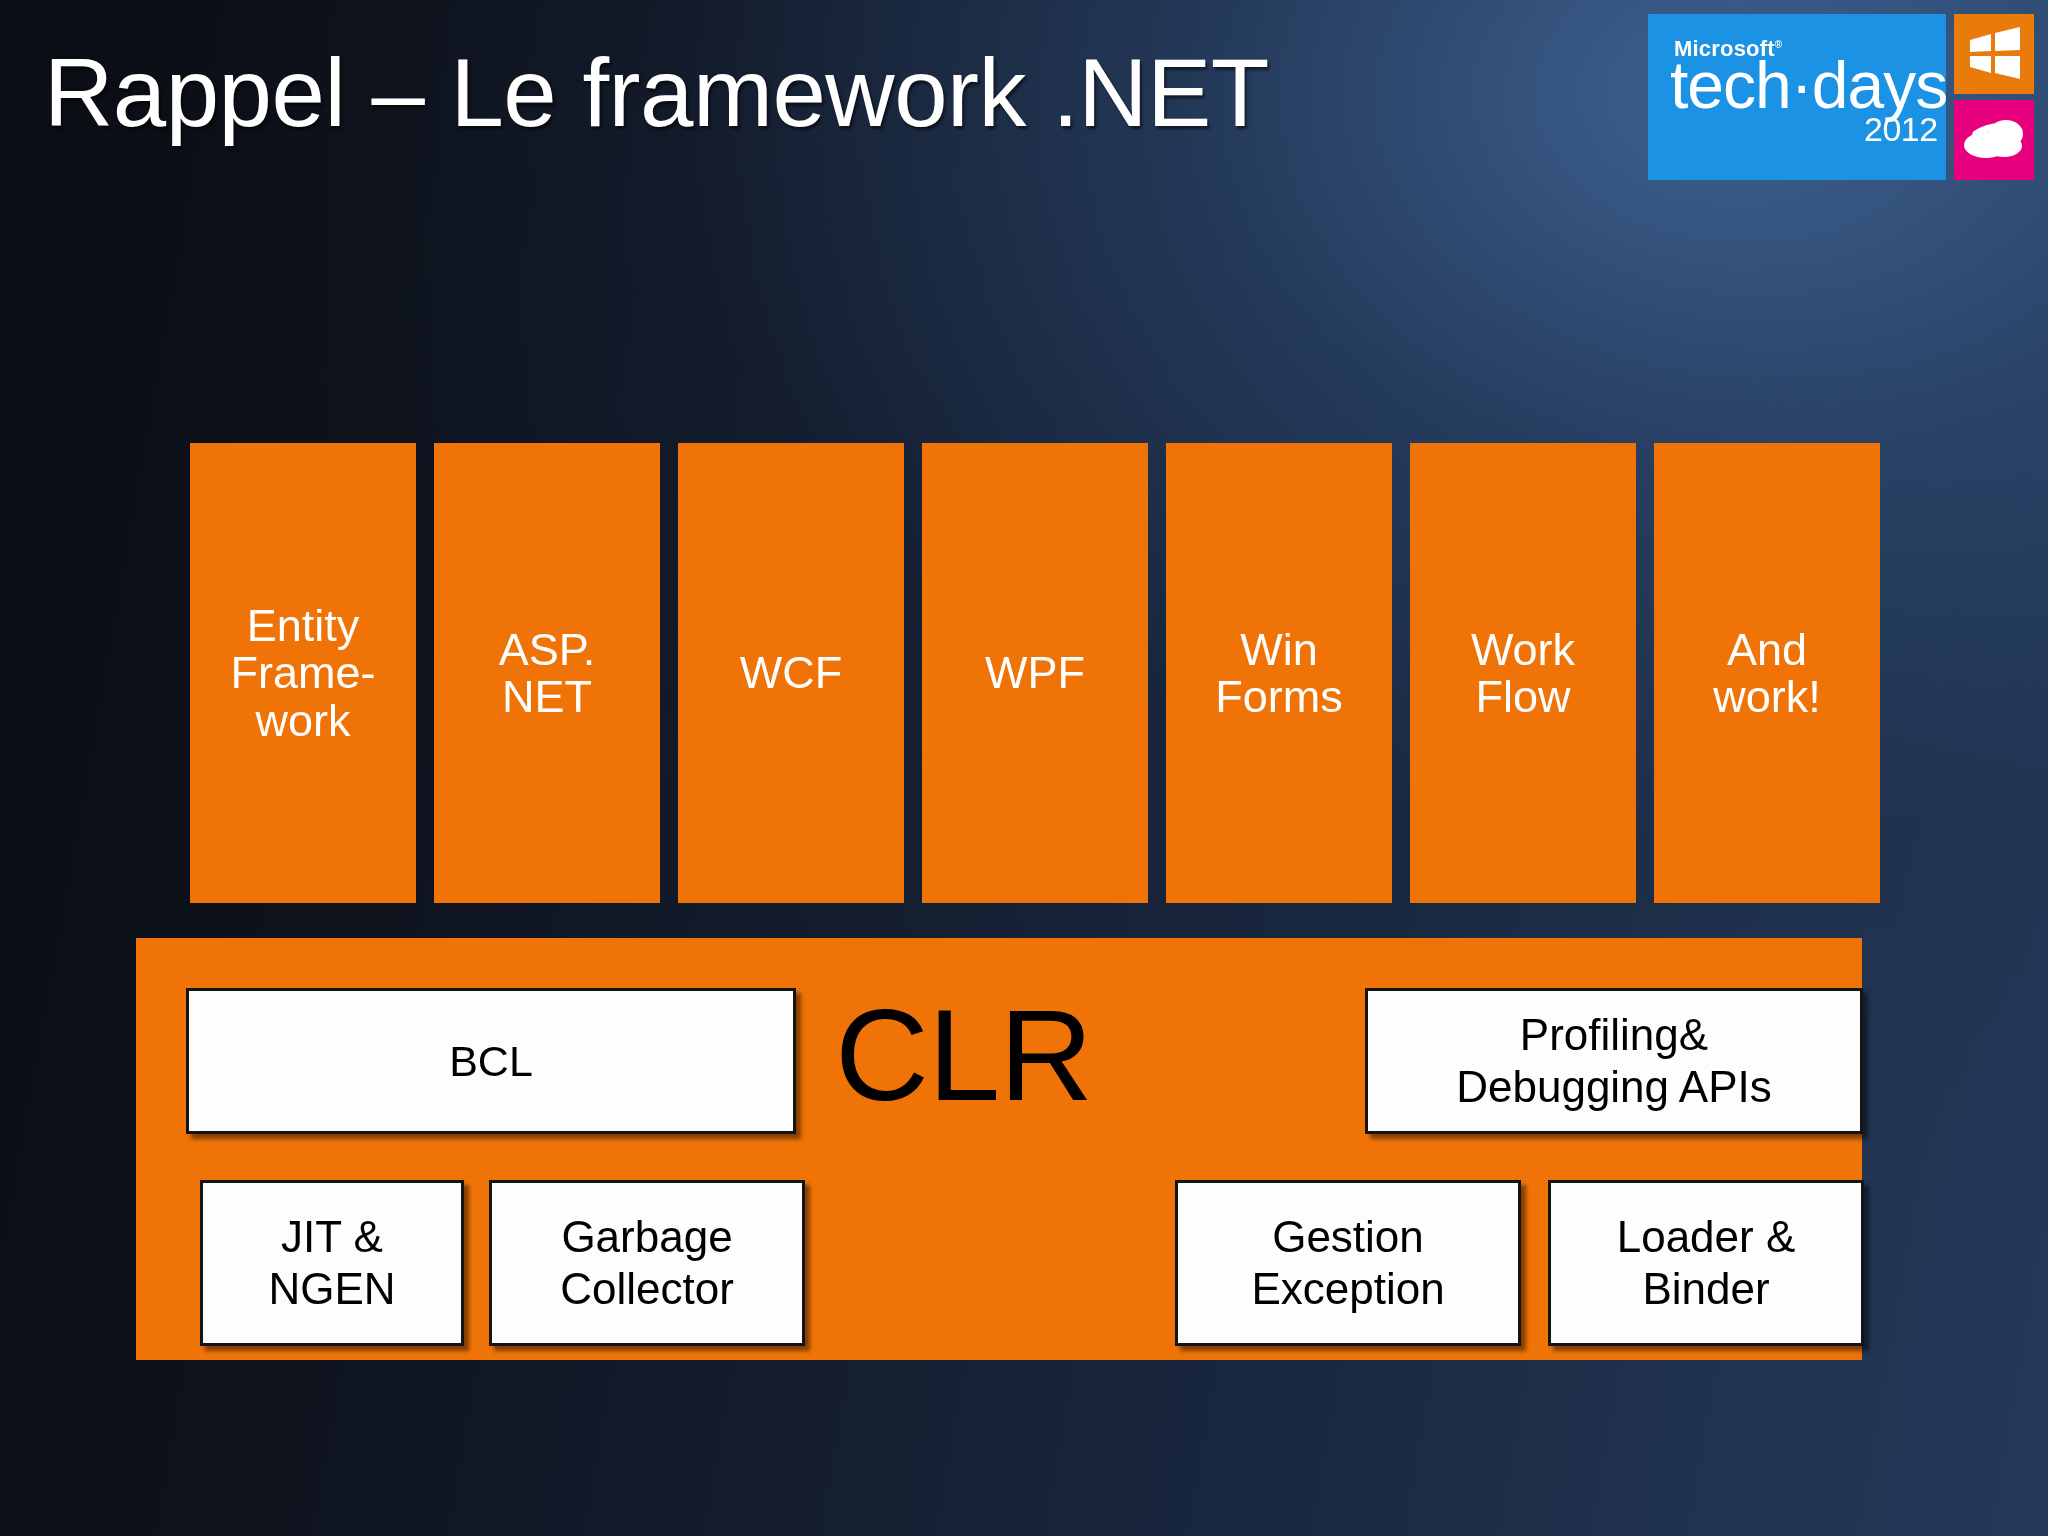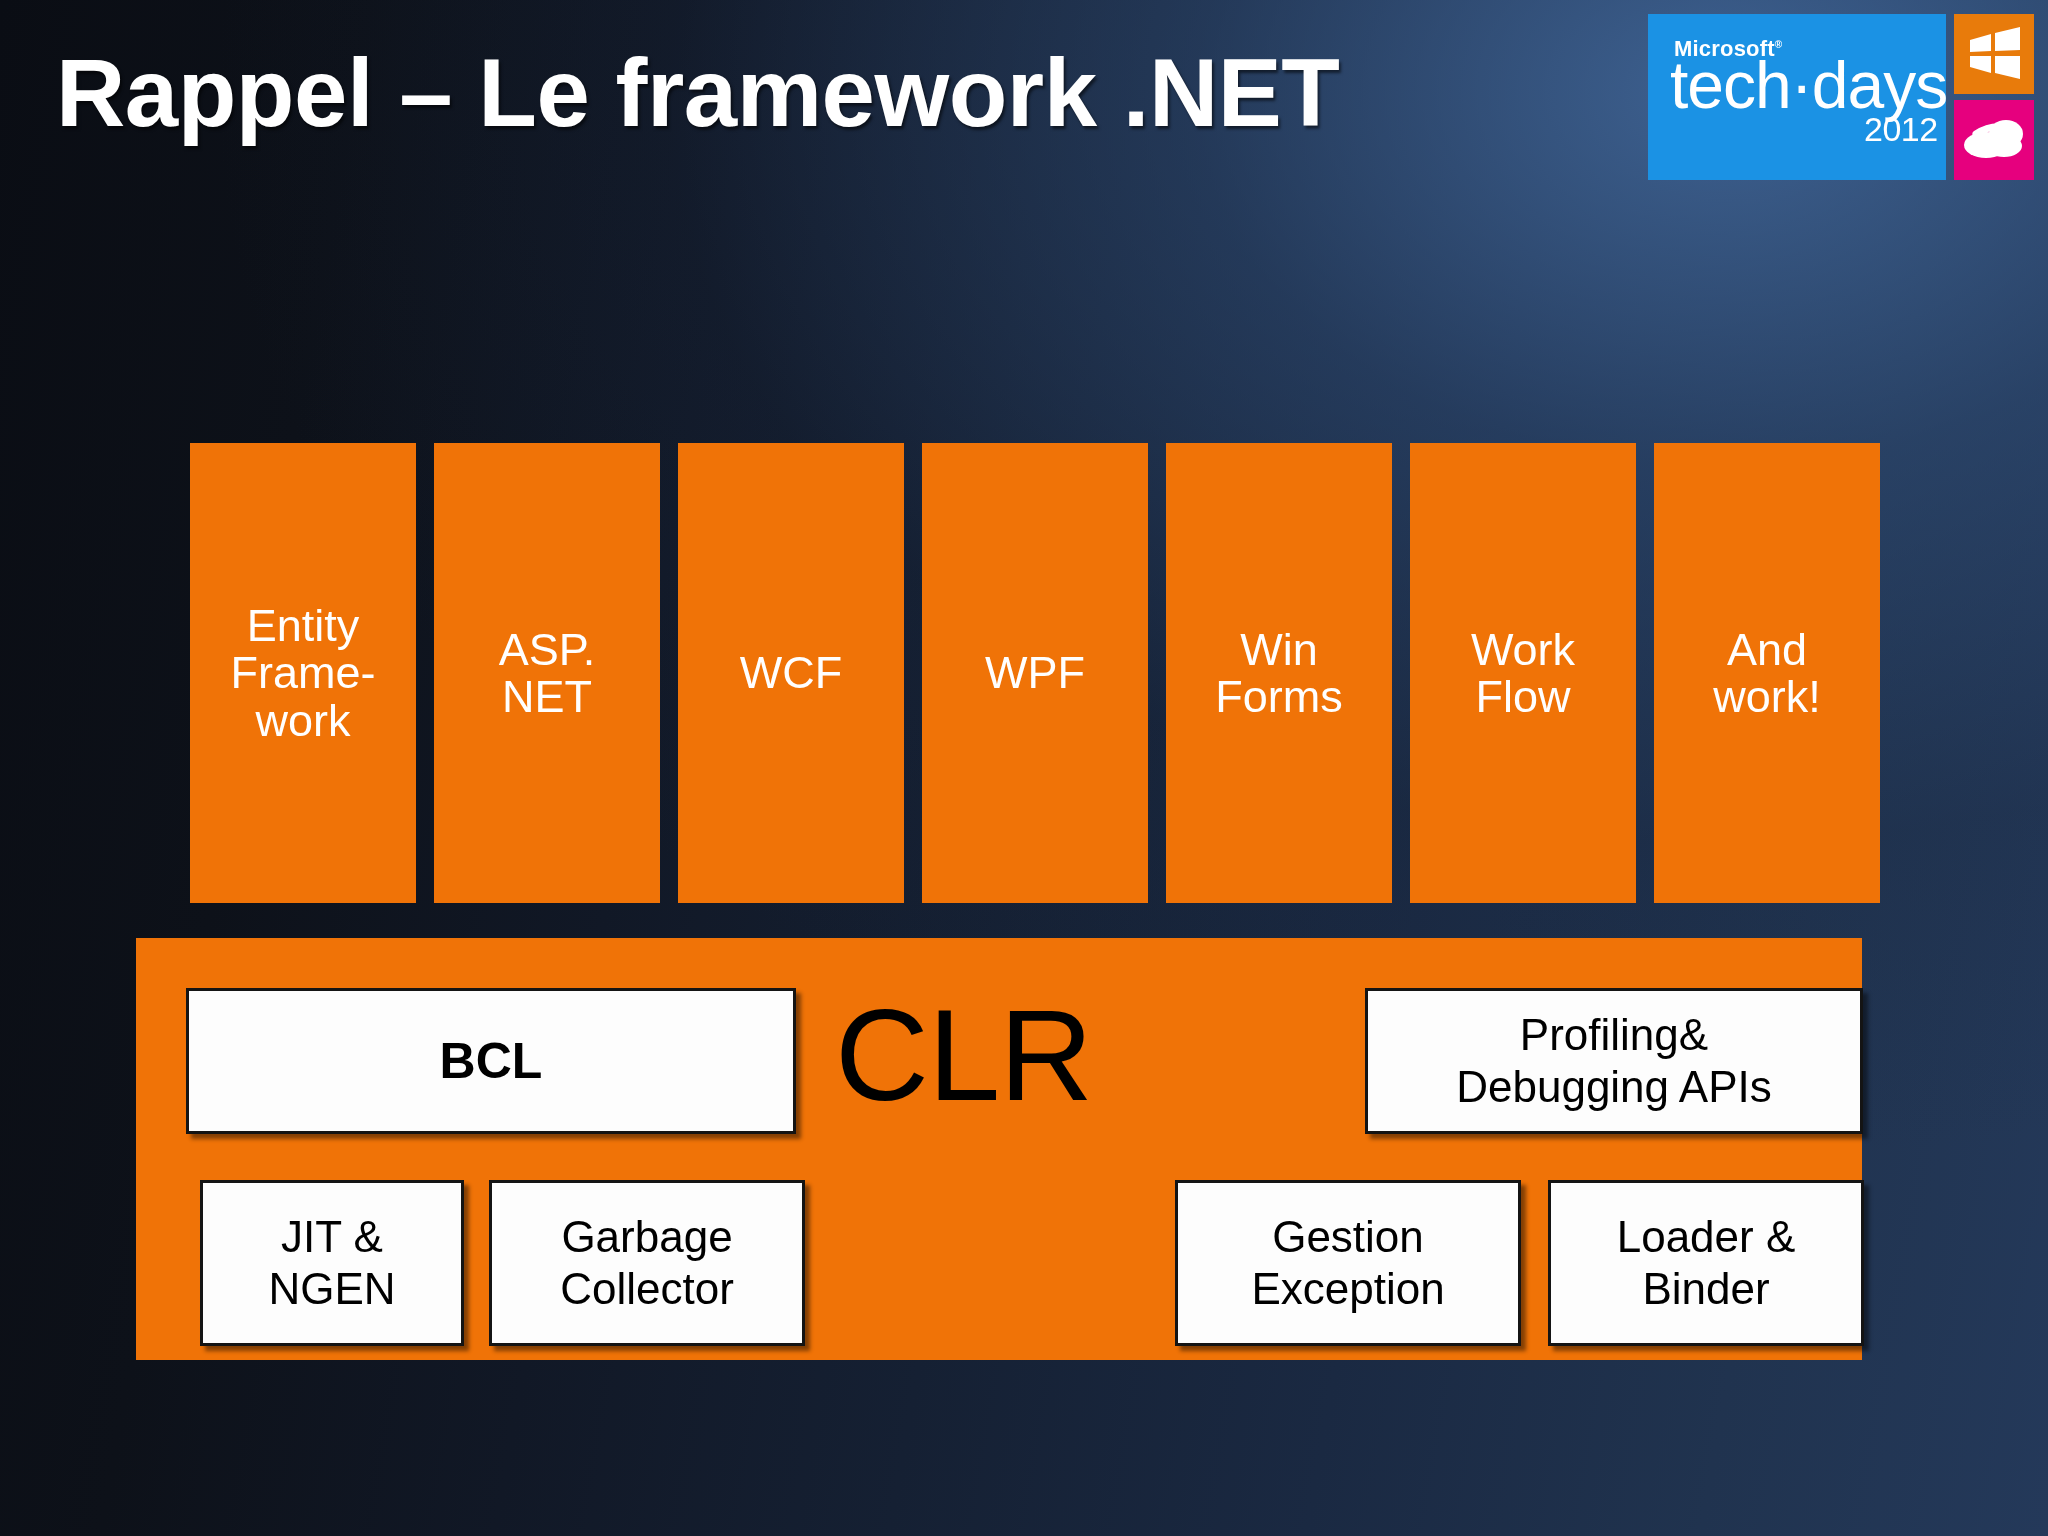--- a/index.html
+++ b/index.html
@@ -45,26 +45,25 @@
         #20334f 85%,
         #24395a 100%);
   }
 
   
   .title {
     position: absolute;
     left: 44px;
     top: 38px;
     font-size: 96px;
-    font-weight: bold;
+    font-weight: normal;
     color: #ffffff;
     letter-spacing: -0.5px;
     white-space: nowrap;
     text-shadow: 2px 3px 3px rgba(0,0,0,0.55);
-    margin-left: 12px;
   }
 
   
   .logo-wrap {
     position: absolute;
     left: 1648px;
     top: 14px;
     width: 390px;
     height: 166px;
   }
@@ -161,21 +160,21 @@
     border: 3px solid #141414;
     box-shadow: 5px 5px 4px rgba(0,0,0,0.45);
     display: flex;
     align-items: center;
     justify-content: center;
     text-align: center;
     color: #000000;
     line-height: 1.18;
     white-space: pre-line;
   }
-  .bcl      { left: 186px;  top: 988px;  width: 604px; height: 140px; font-size: 50px; font-weight: bold; }
+  .bcl      { left: 186px;  top: 988px;  width: 604px; height: 140px; font-size: 43px; }
   .profiling{ left: 1365px; top: 988px;  width: 492px; height: 140px; font-size: 44px; }
   .jit      { left: 200px;  top: 1180px; width: 258px; height: 160px; font-size: 44px; }
   .gc       { left: 489px;  top: 1180px; width: 310px; height: 160px; font-size: 44px; }
   .secu     { left: 830px;  top: 1180px; width: 315px; height: 160px; font-size: 44px; }
   .gest     { left: 1175px; top: 1180px; width: 340px; height: 160px; font-size: 44px; }
   .loader   { left: 1548px; top: 1180px; width: 310px; height: 160px; font-size: 44px; }
 </style>
 </head>
 <body>
 

